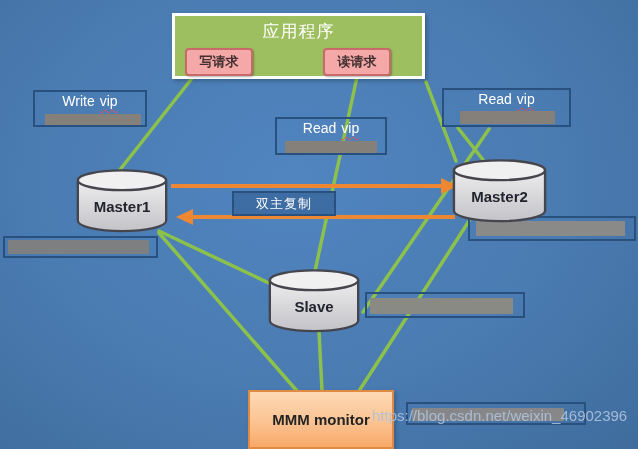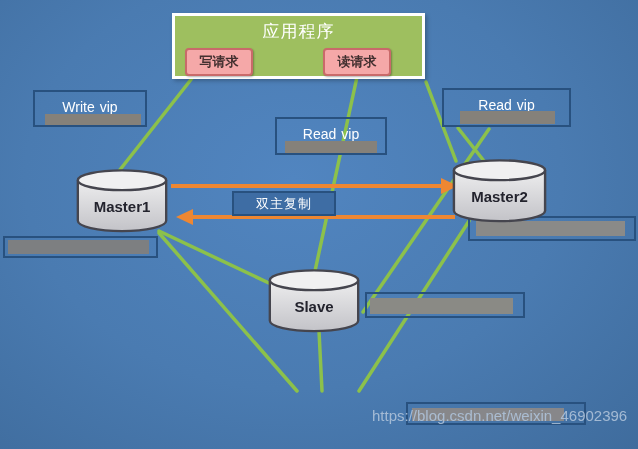--- a/index.html
+++ b/index.html
@@ -29,21 +29,21 @@
     box-shadow:1px 1px 2px rgba(0,0,0,0.3);
   }
   .btn-write{left:10px;}
   .btn-read{left:148px;}
 
   
   .vip-box{
     position:absolute;z-index:2;border:2px solid #28517f;
     color:#fff;font-size:14px;text-align:center;
   }
-  .vip-text{margin-top:7px;white-space:nowrap;}
+  .vip-text{margin-top:1px;white-space:nowrap;}
   .vip-u{margin-left:5px;text-decoration:underline wavy #e0524f;text-decoration-thickness:1px;text-underline-offset:3px;}
   .gray-bar{position:absolute;background:#85817a;}
   #vip-write{left:33px;top:90px;width:114px;height:37px;}
   #vip-read-mid{left:275px;top:117px;width:112px;height:38px;}
   #vip-read-right{left:442px;top:88px;width:129px;height:39px;}
 
   
   .red-box{position:absolute;z-index:2;border:2px solid #28517f;}
   #red-m1{left:3px;top:236px;width:155px;height:22px;}
   #red-m2{left:468px;top:216px;width:168px;height:25px;}
@@ -166,16 +166,17 @@
   </div>
 
   <div class="cyl" id="cyl-slave">
     <svg width="94" height="66" viewBox="0 0 100 70" preserveAspectRatio="none">
       <path d="M3,13 L3,56 A47,11 0 0 0 97,56 L97,13" fill="url(#cylbody1)" stroke="#45454e" stroke-width="2.5"></path>
       <ellipse cx="50" cy="13" rx="47" ry="10.5" fill="#f0f0f1" stroke="#45454e" stroke-width="2.5"></ellipse>
     </svg>
     <div class="cyl-label">Slave</div>
   </div>
 
+  <div class="monitor-box">MMM monitor</div>
 
   <div class="watermark">https://blog.csdn.net/weixin_46902396</div>
 
 </div>
 
 </body></html>

